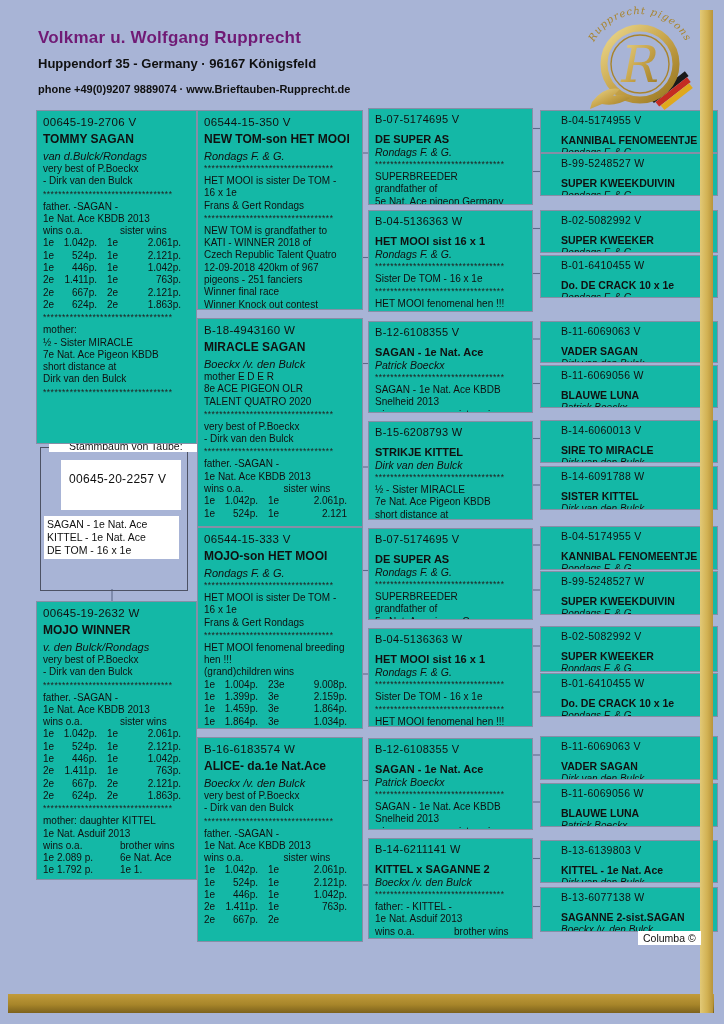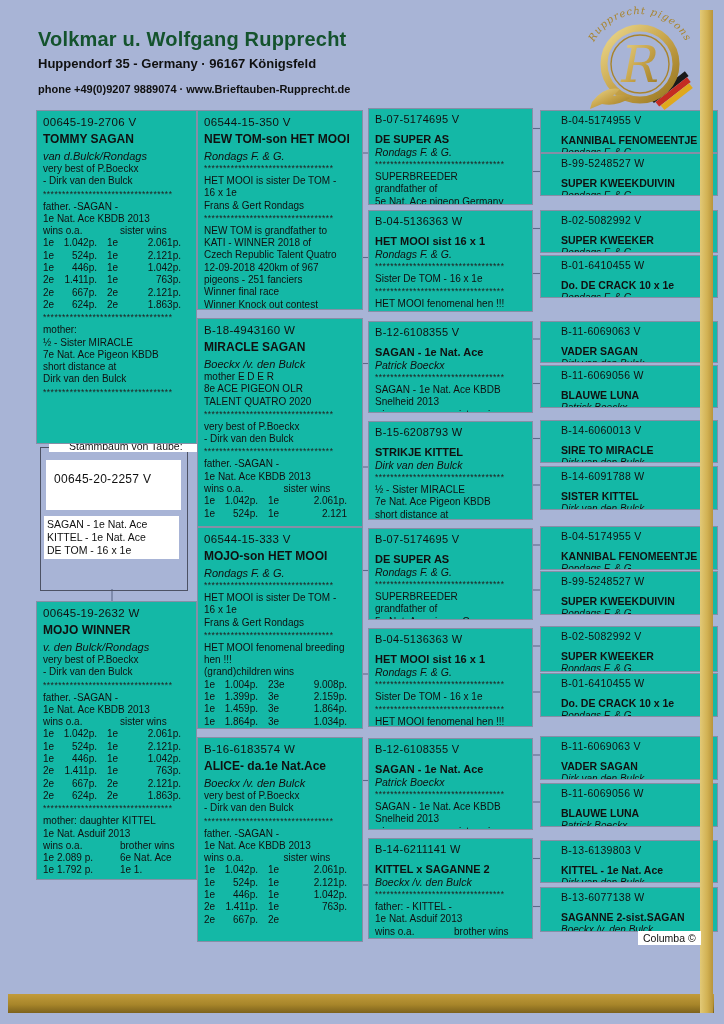--- a/index.html
+++ b/index.html
@@ -1,19 +1,19 @@
 <!DOCTYPE html>
 <html><head>
 <meta charset="utf-8">
 <style>
   html,body{margin:0;padding:0}
   body{font-family:"Liberation Sans",sans-serif;background:#8d9bc0}
   .page{position:relative;width:724px;height:1024px;background:#a8b4d6;overflow:hidden}
 
-  .hdr-name{position:absolute;left:38px;top:28px;font-size:20px;font-weight:bold;color:#14532d;letter-spacing:.2px}
+  .hdr-name{position:absolute;left:38px;top:28px;font-size:17px;font-weight:bold;color:#701a75;letter-spacing:.2px}
   .hdr-addr{position:absolute;left:38px;top:56px;font-size:13px;font-weight:bold;color:#101010}
   .hdr-contact{position:absolute;left:38px;top:83px;font-size:11px;font-weight:bold;color:#101010}
 
   .logo{position:absolute;left:572px;top:4px;width:136px;height:114px;z-index:6}
 
   .goldbar-right{position:absolute;left:700px;top:10px;width:13px;height:1003px;
     background:linear-gradient(to right,#e2c977,#d2b254 55%,#b8943a);z-index:4}
   .goldbar-bottom{position:absolute;left:8px;top:994px;width:706px;height:19px;
     background:linear-gradient(#c29b3b,#a8862a 55%,#7d621c);z-index:3}
 
@@ -39,21 +39,21 @@
   .g3 .strain,.g4 .strain{font-size:10.5px}
   .g4{padding:2px 4px 2px 20px}
   .g4 .ring{font-size:10.5px}
   .g4 .bname{font-size:10.5px}
   .g4 .strain{font-size:10px}
 
   .subject{position:absolute;left:40px;top:447px;width:146px;height:142px;
     border:1px solid #4d5264;z-index:2}
   .subject-legend{position:absolute;top:-8px;left:8px;background:#fff;padding:0 20px;
     font-size:10.5px;color:#101010;white-space:nowrap}
-  .subject-ring{position:absolute;left:5px;top:12px;right:6px;height:38px;background:#fff;
+  .subject-ring{position:absolute;left:20px;top:12px;right:6px;height:38px;background:#fff;
     padding:12px 0 0 8px;font-size:12px;letter-spacing:.3px;color:#101010}
   .subject-high{position:absolute;left:3px;top:68px;right:8px;background:#fff;
     padding:2px 3px;font-size:10.5px;line-height:13px;color:#101010}
   .subject-high div{white-space:nowrap}
 
   .columba{position:absolute;left:638px;top:931px;background:#fff;padding:1px 5px;
     font-size:10.5px;color:#101010;z-index:5;white-space:nowrap}
 </style>
 </head>
 <body>

